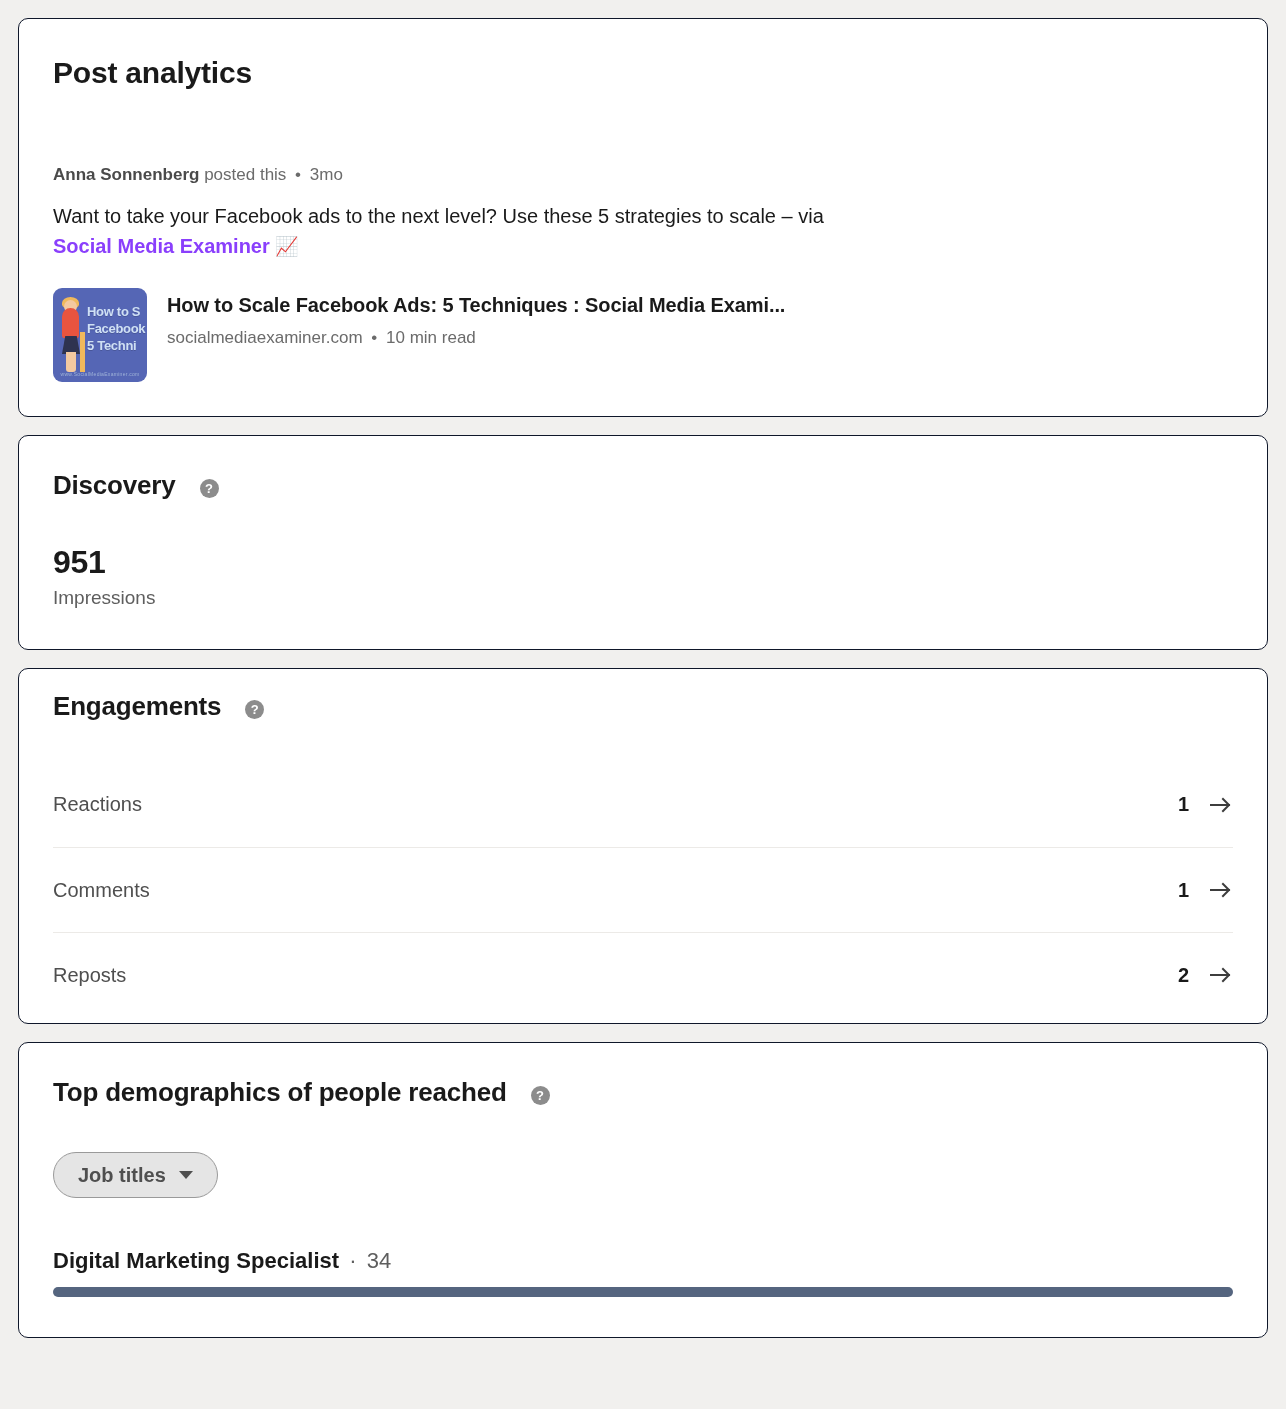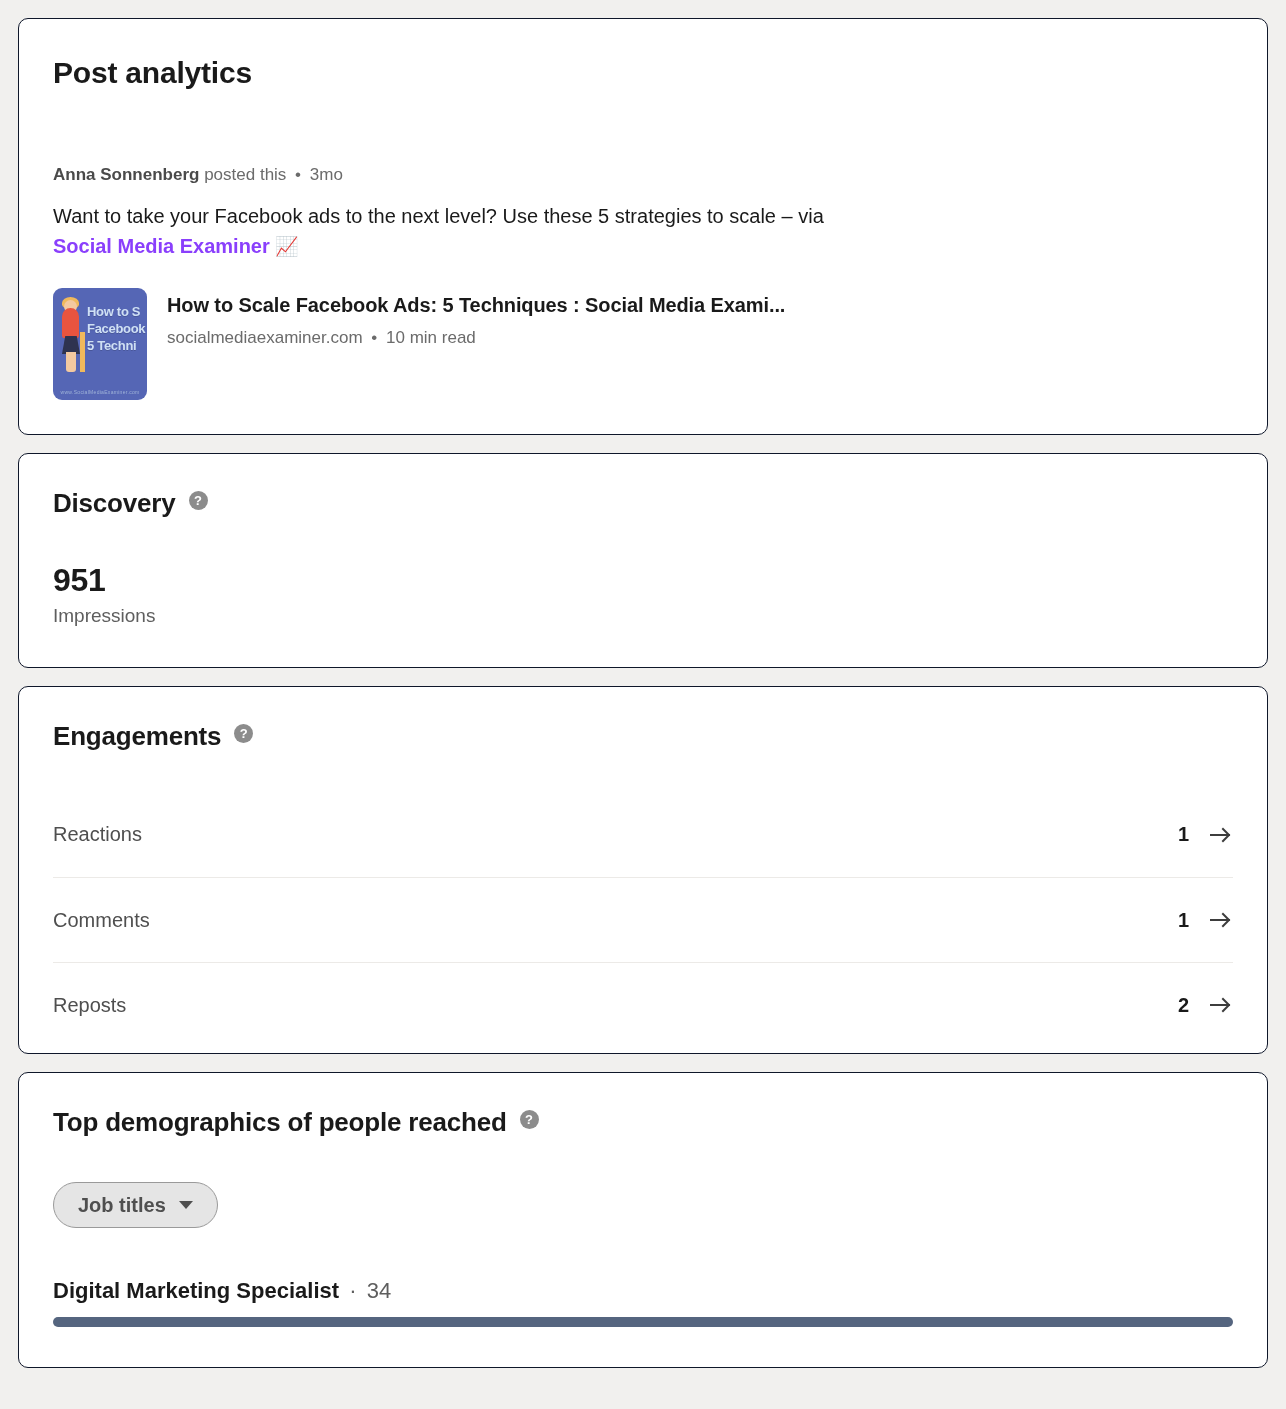--- a/index.html
+++ b/index.html
@@ -63,21 +63,21 @@
 
   .link-preview {
     margin-top: 26px;
     display: flex;
     align-items: flex-start;
     gap: 20px;
     cursor: pointer;
   }
   .thumb {
     width: 94px;
-    height: 112px;
+    height: 94px;
     border-radius: 9px;
     flex: 0 0 94px;
     position: relative;
     overflow: hidden;
     background: #5566b5;
   }
   .thumb .thumb-txt {
     position: absolute;
     left: 34px;
     top: 15px;
@@ -153,21 +153,22 @@
   .link-sub {
     margin-top: 10px;
     font-size: 17px;
     color: #6b6b6b;
   }
   .link-sub .sep { margin: 0 4px; }
 
   
   .sec-head {
     display: flex;
-    gap: 13px;
+    align-items: center;
+    gap: 24px;
   }
   .sec-title {
     font-size: 26px;
     font-weight: bold;
     color: #1a1a1a;
     letter-spacing: -0.2px;
   }
   .help-icon {
     width: 19px;
     height: 19px;
@@ -195,21 +196,21 @@
     line-height: 1.1;
     letter-spacing: -0.3px;
   }
   .metric-label {
     margin-top: 7px;
     font-size: 19px;
     color: #5e5e5e;
   }
 
   
-  .card-engagements { padding: 34px 34px 6px 34px; }
+  .card-engagements { padding: 22px 34px 6px 34px; }
   .eng-list { margin-top: 40px; }
   .eng-row {
     display: flex;
     align-items: center;
     justify-content: space-between;
     height: 85px;
     border-top: 1px solid #eceae7;
     cursor: pointer;
   }
   .eng-row:first-child { border-top: none; }

